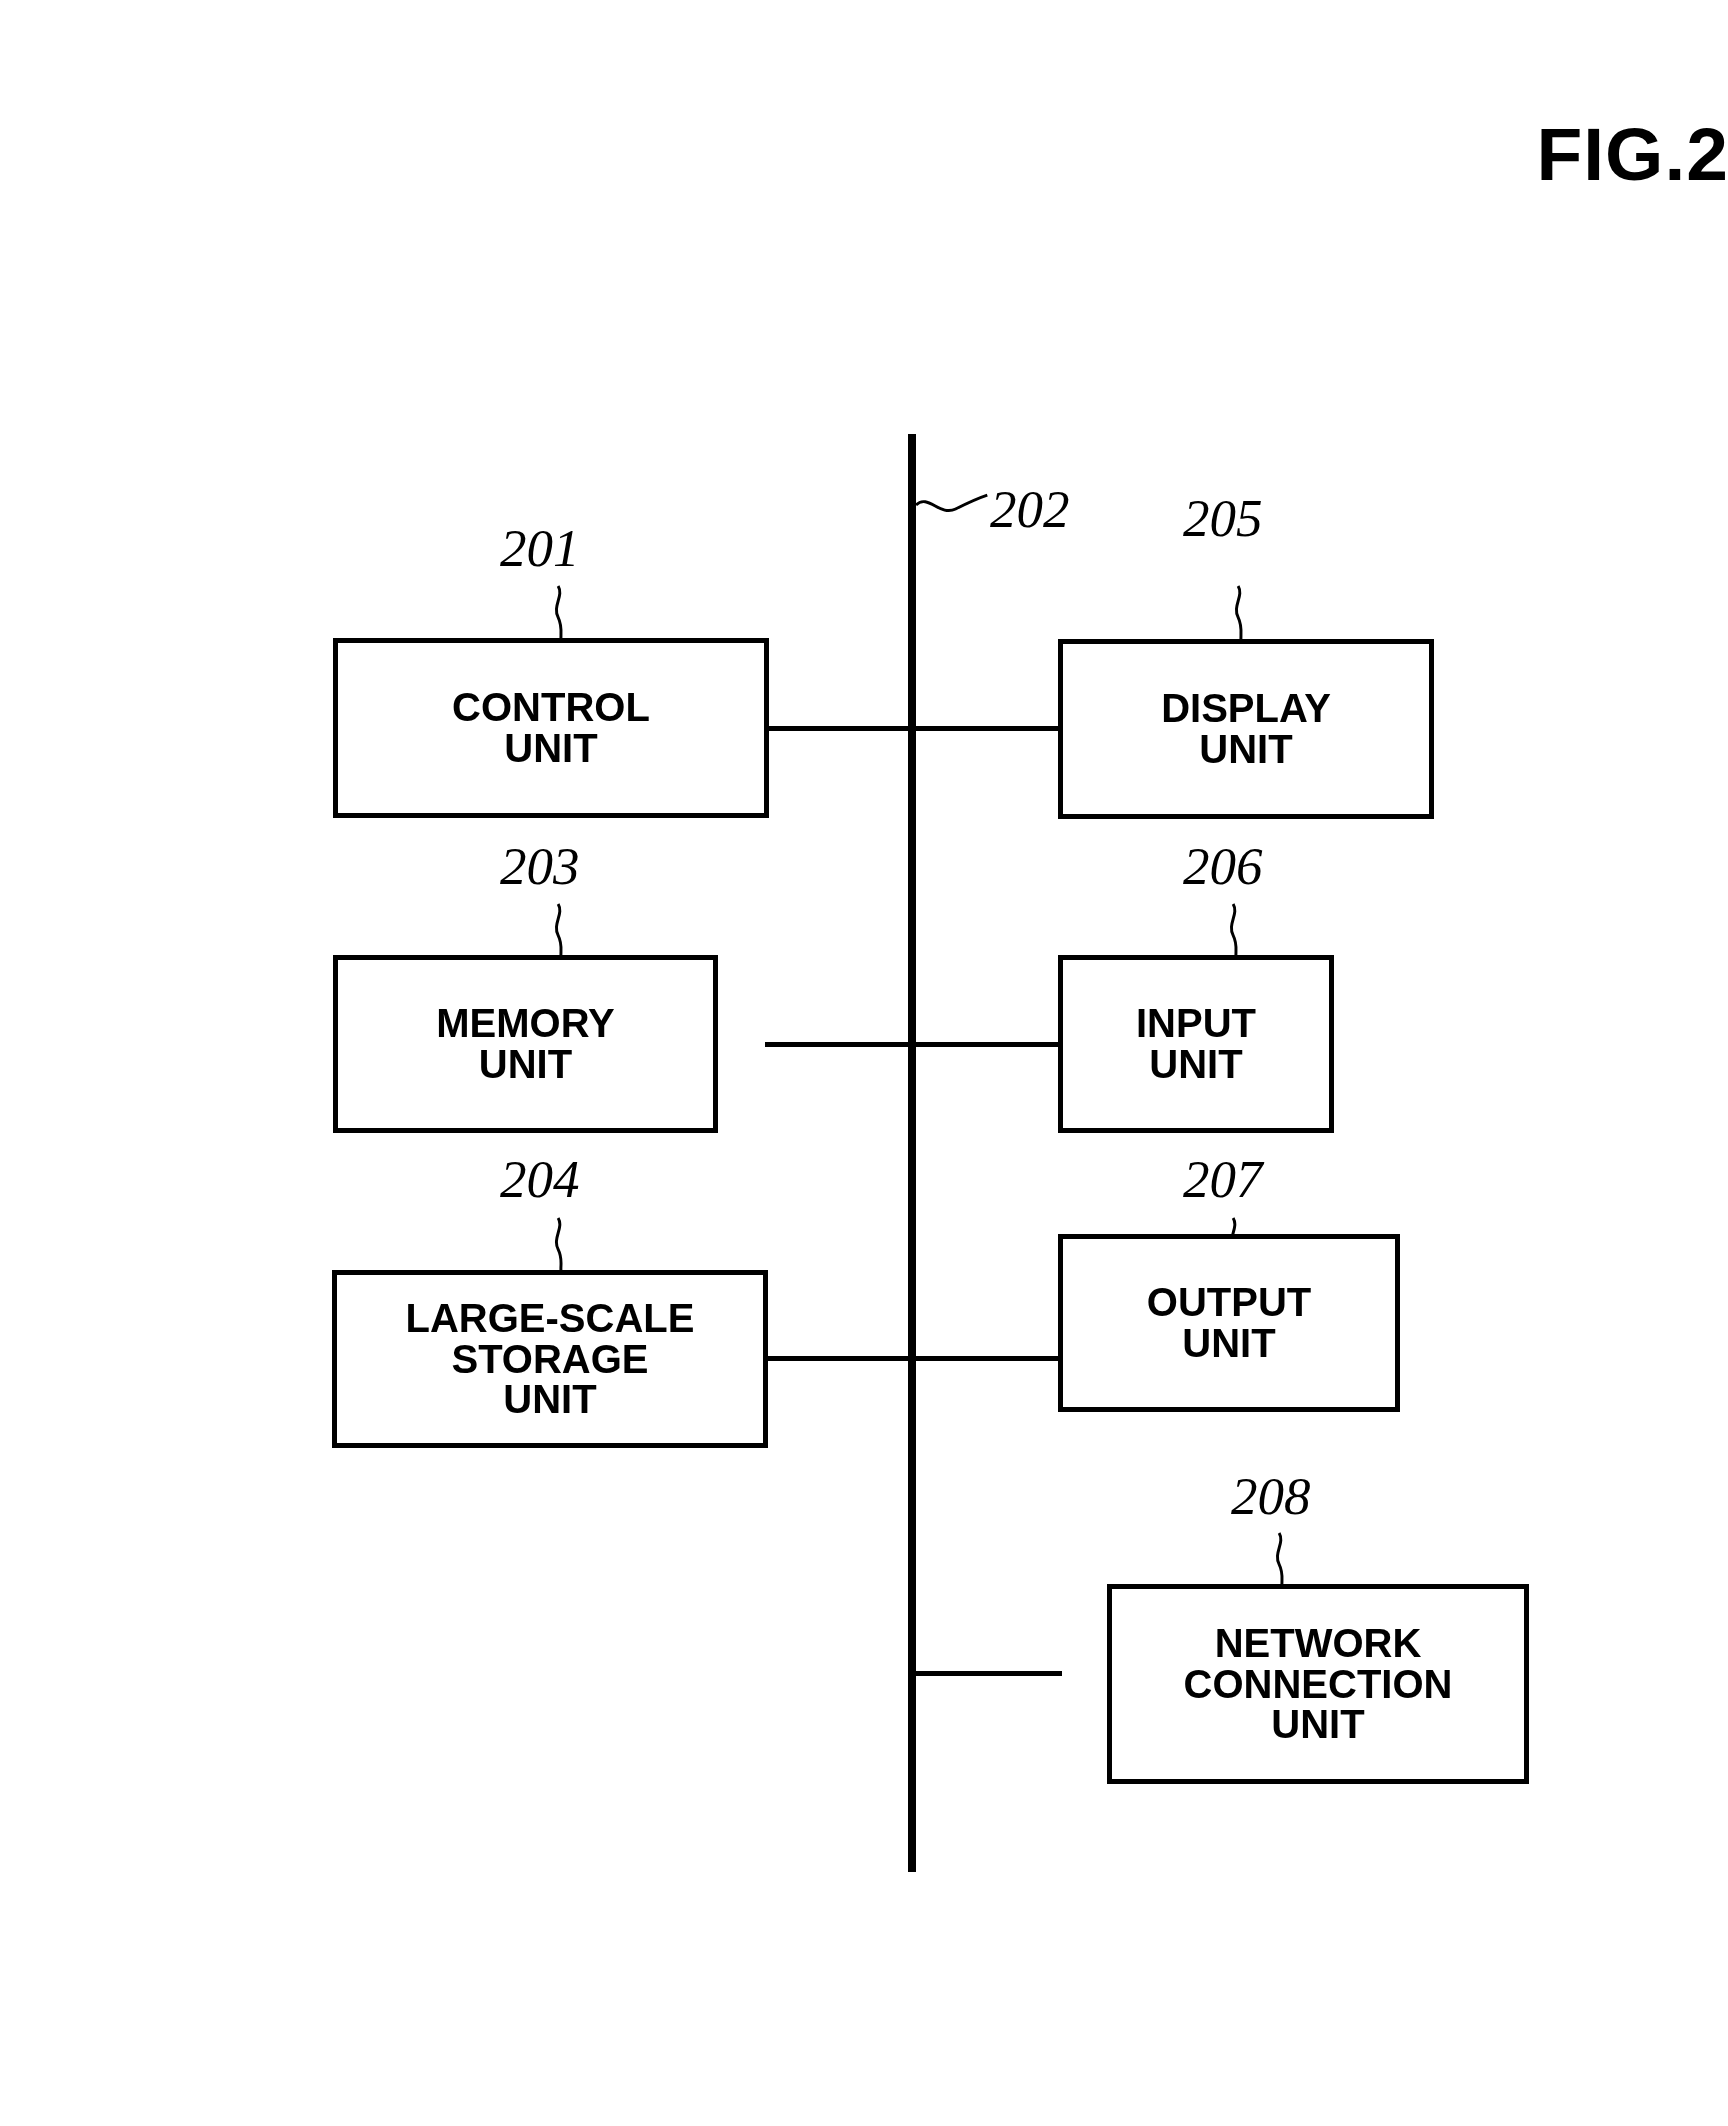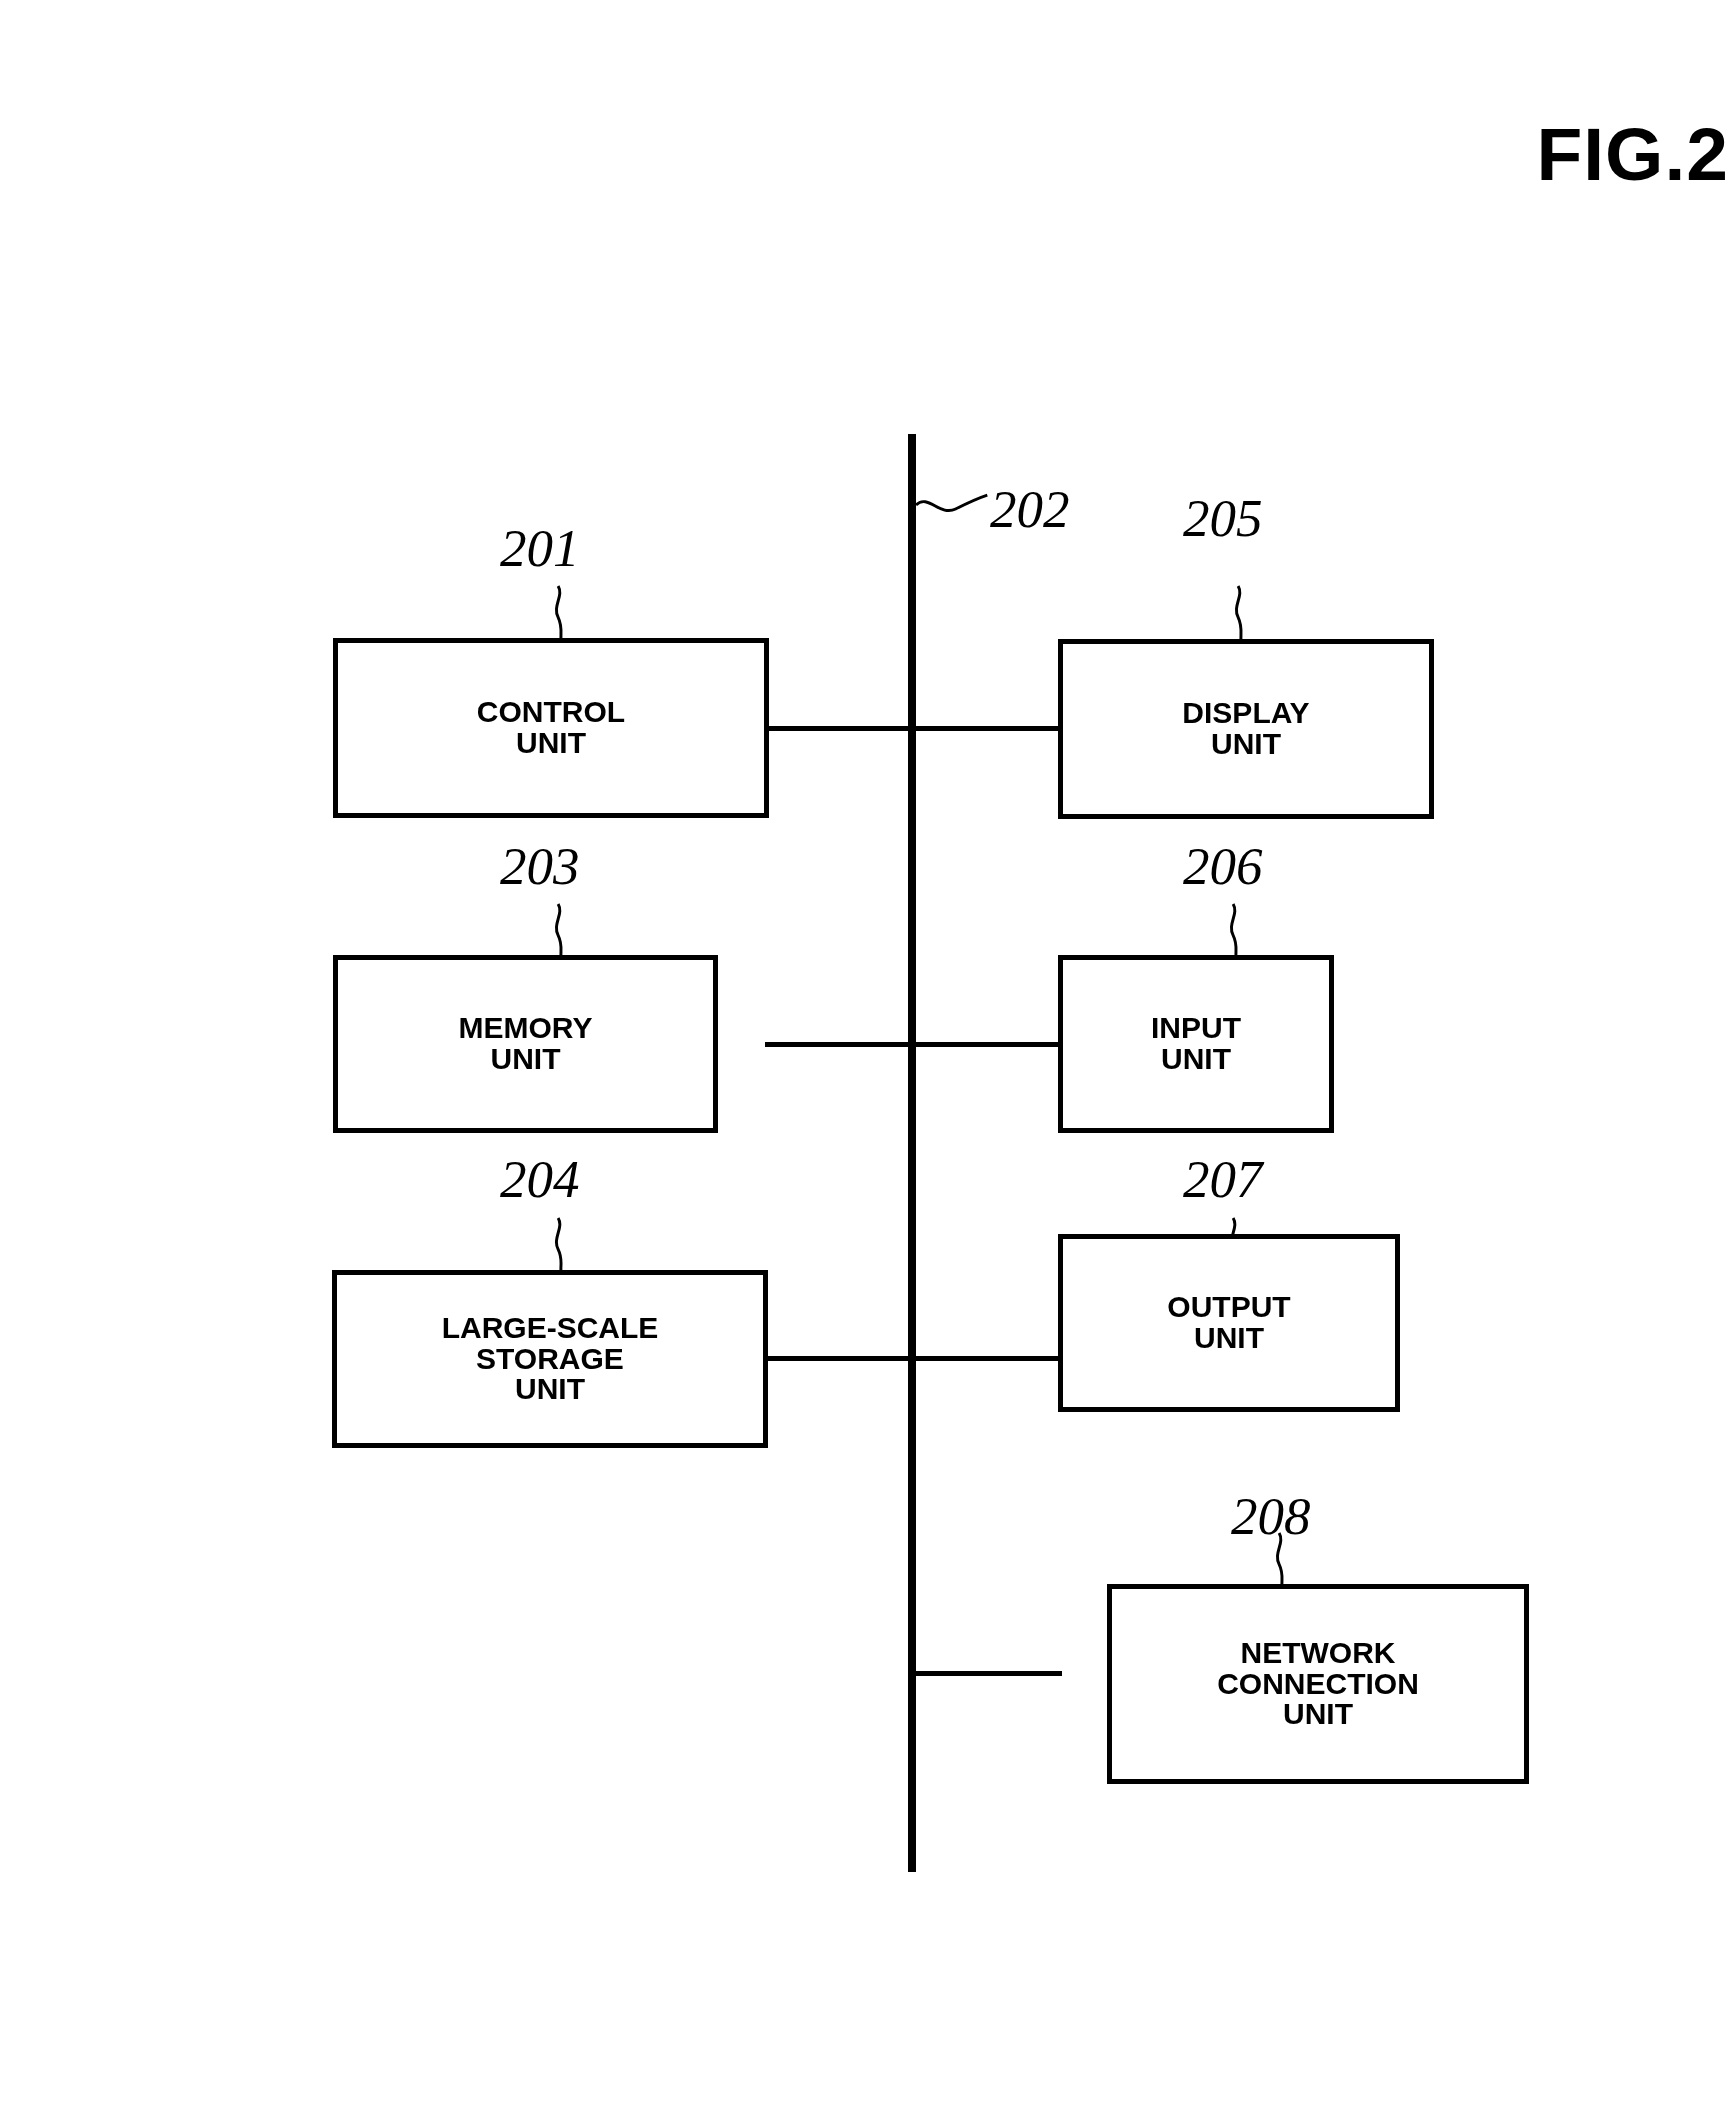--- a/index.html
+++ b/index.html
@@ -51,21 +51,21 @@
     box-sizing: border-box;
     border: 5px solid #000000;
     background: #ffffff;
     display: flex;
     align-items: center;
     justify-content: center;
   }
   .unit-label {
     font-family: "Liberation Sans", sans-serif;
     font-weight: bold;
-    font-size: 30px;
+    font-size: 40px;
     line-height: 1.02;
     text-align: center;
     white-space: pre-line;
     color: #000000;
     letter-spacing: 0px;
   }
 
   
   .ref-num {
     position: absolute;
@@ -162,21 +162,21 @@
   <svg class="leader" style="left:1221px; top:1218px; width:40px; height:55px;" viewBox="0 0 40 56">
     <path d="M12,0 C18,10 6,20 12,32 C17,42 14,48 15,56"></path>
   </svg>
   <div class="unit-box" style="left:1058px; top:1234px; width:342px; height:178px;">
     <div class="unit-label">OUTPUT
 UNIT</div>
   </div>
 
   <div class="connector" style="left:912px; top:1671px; width:150px;"></div>
 
-  <div class="ref-num" style="left:1231px; top:1470px;margin-top:20px;"><span>208</span></div>
+  <div class="ref-num" style="left:1231px; top:1470px;"><span>208</span></div>
   <svg class="leader" style="left:1267px; top:1533px; width:40px; height:55px;" viewBox="0 0 40 56">
     <path d="M12,0 C18,10 6,20 12,32 C17,42 14,48 15,56"></path>
   </svg>
   <div class="unit-box" style="left:1107px; top:1584px; width:422px; height:200px;">
     <div class="unit-label">NETWORK
 CONNECTION
 UNIT</div>
   </div>
 
 </div>

